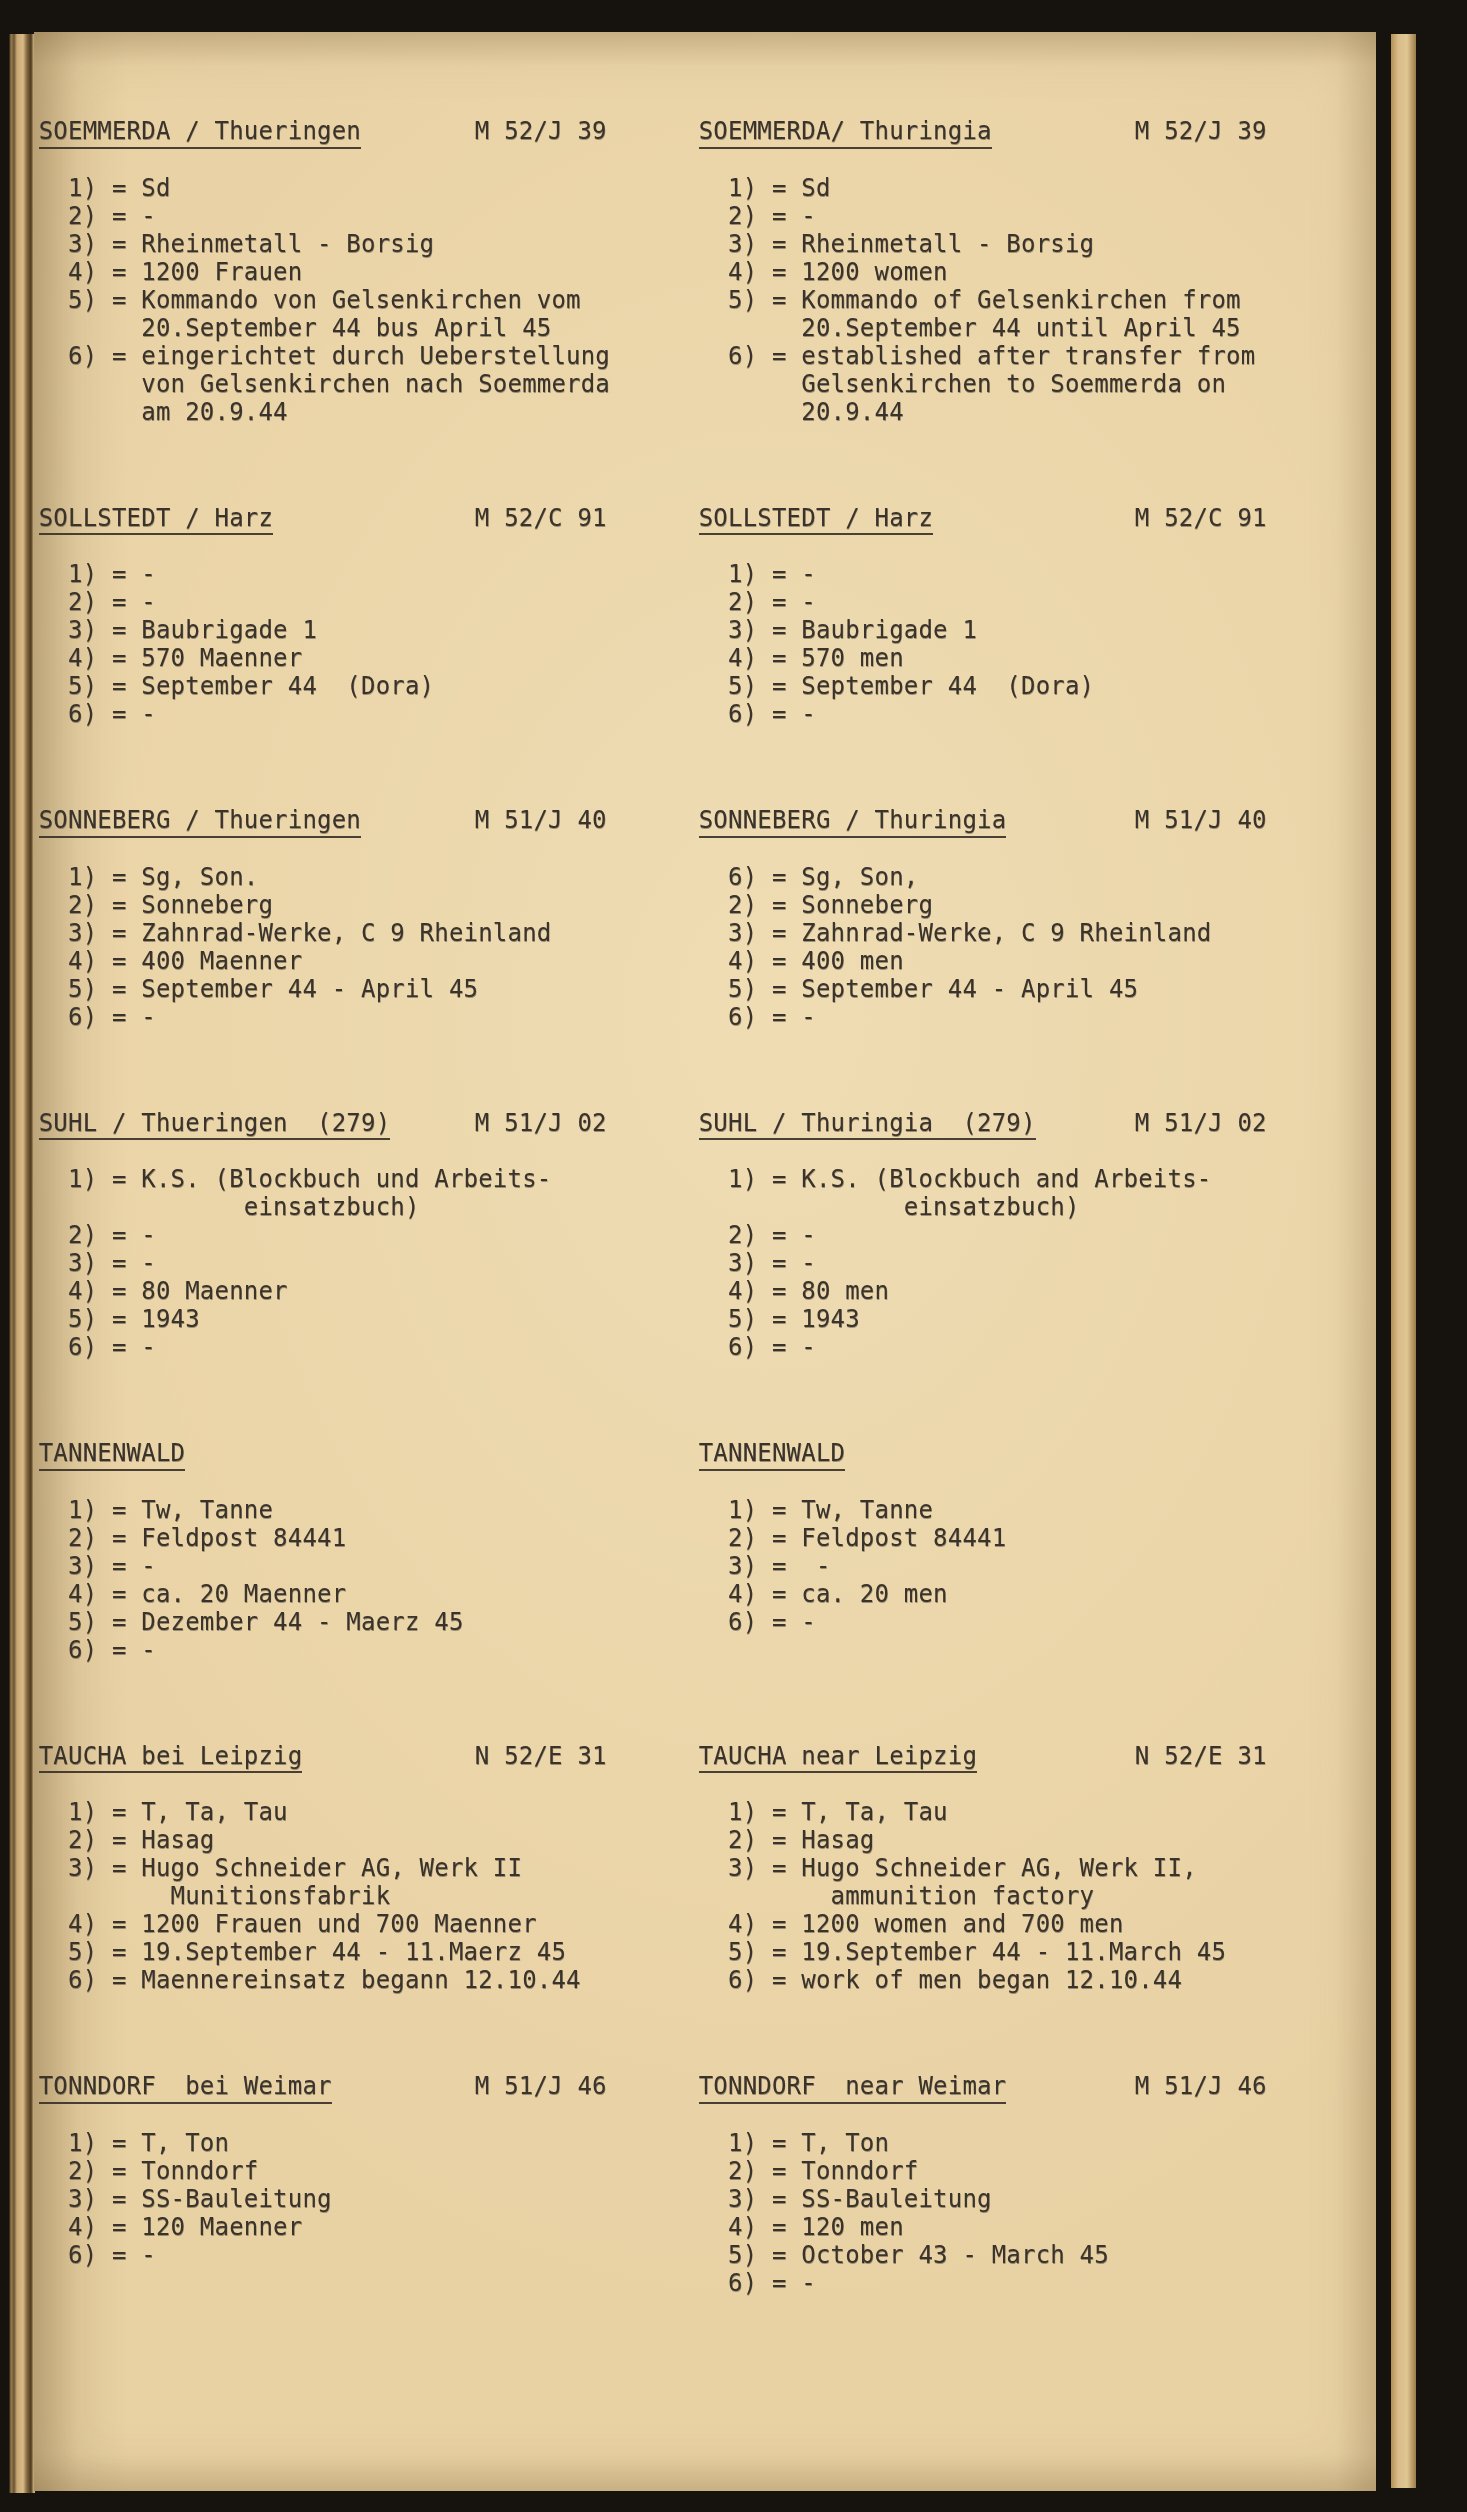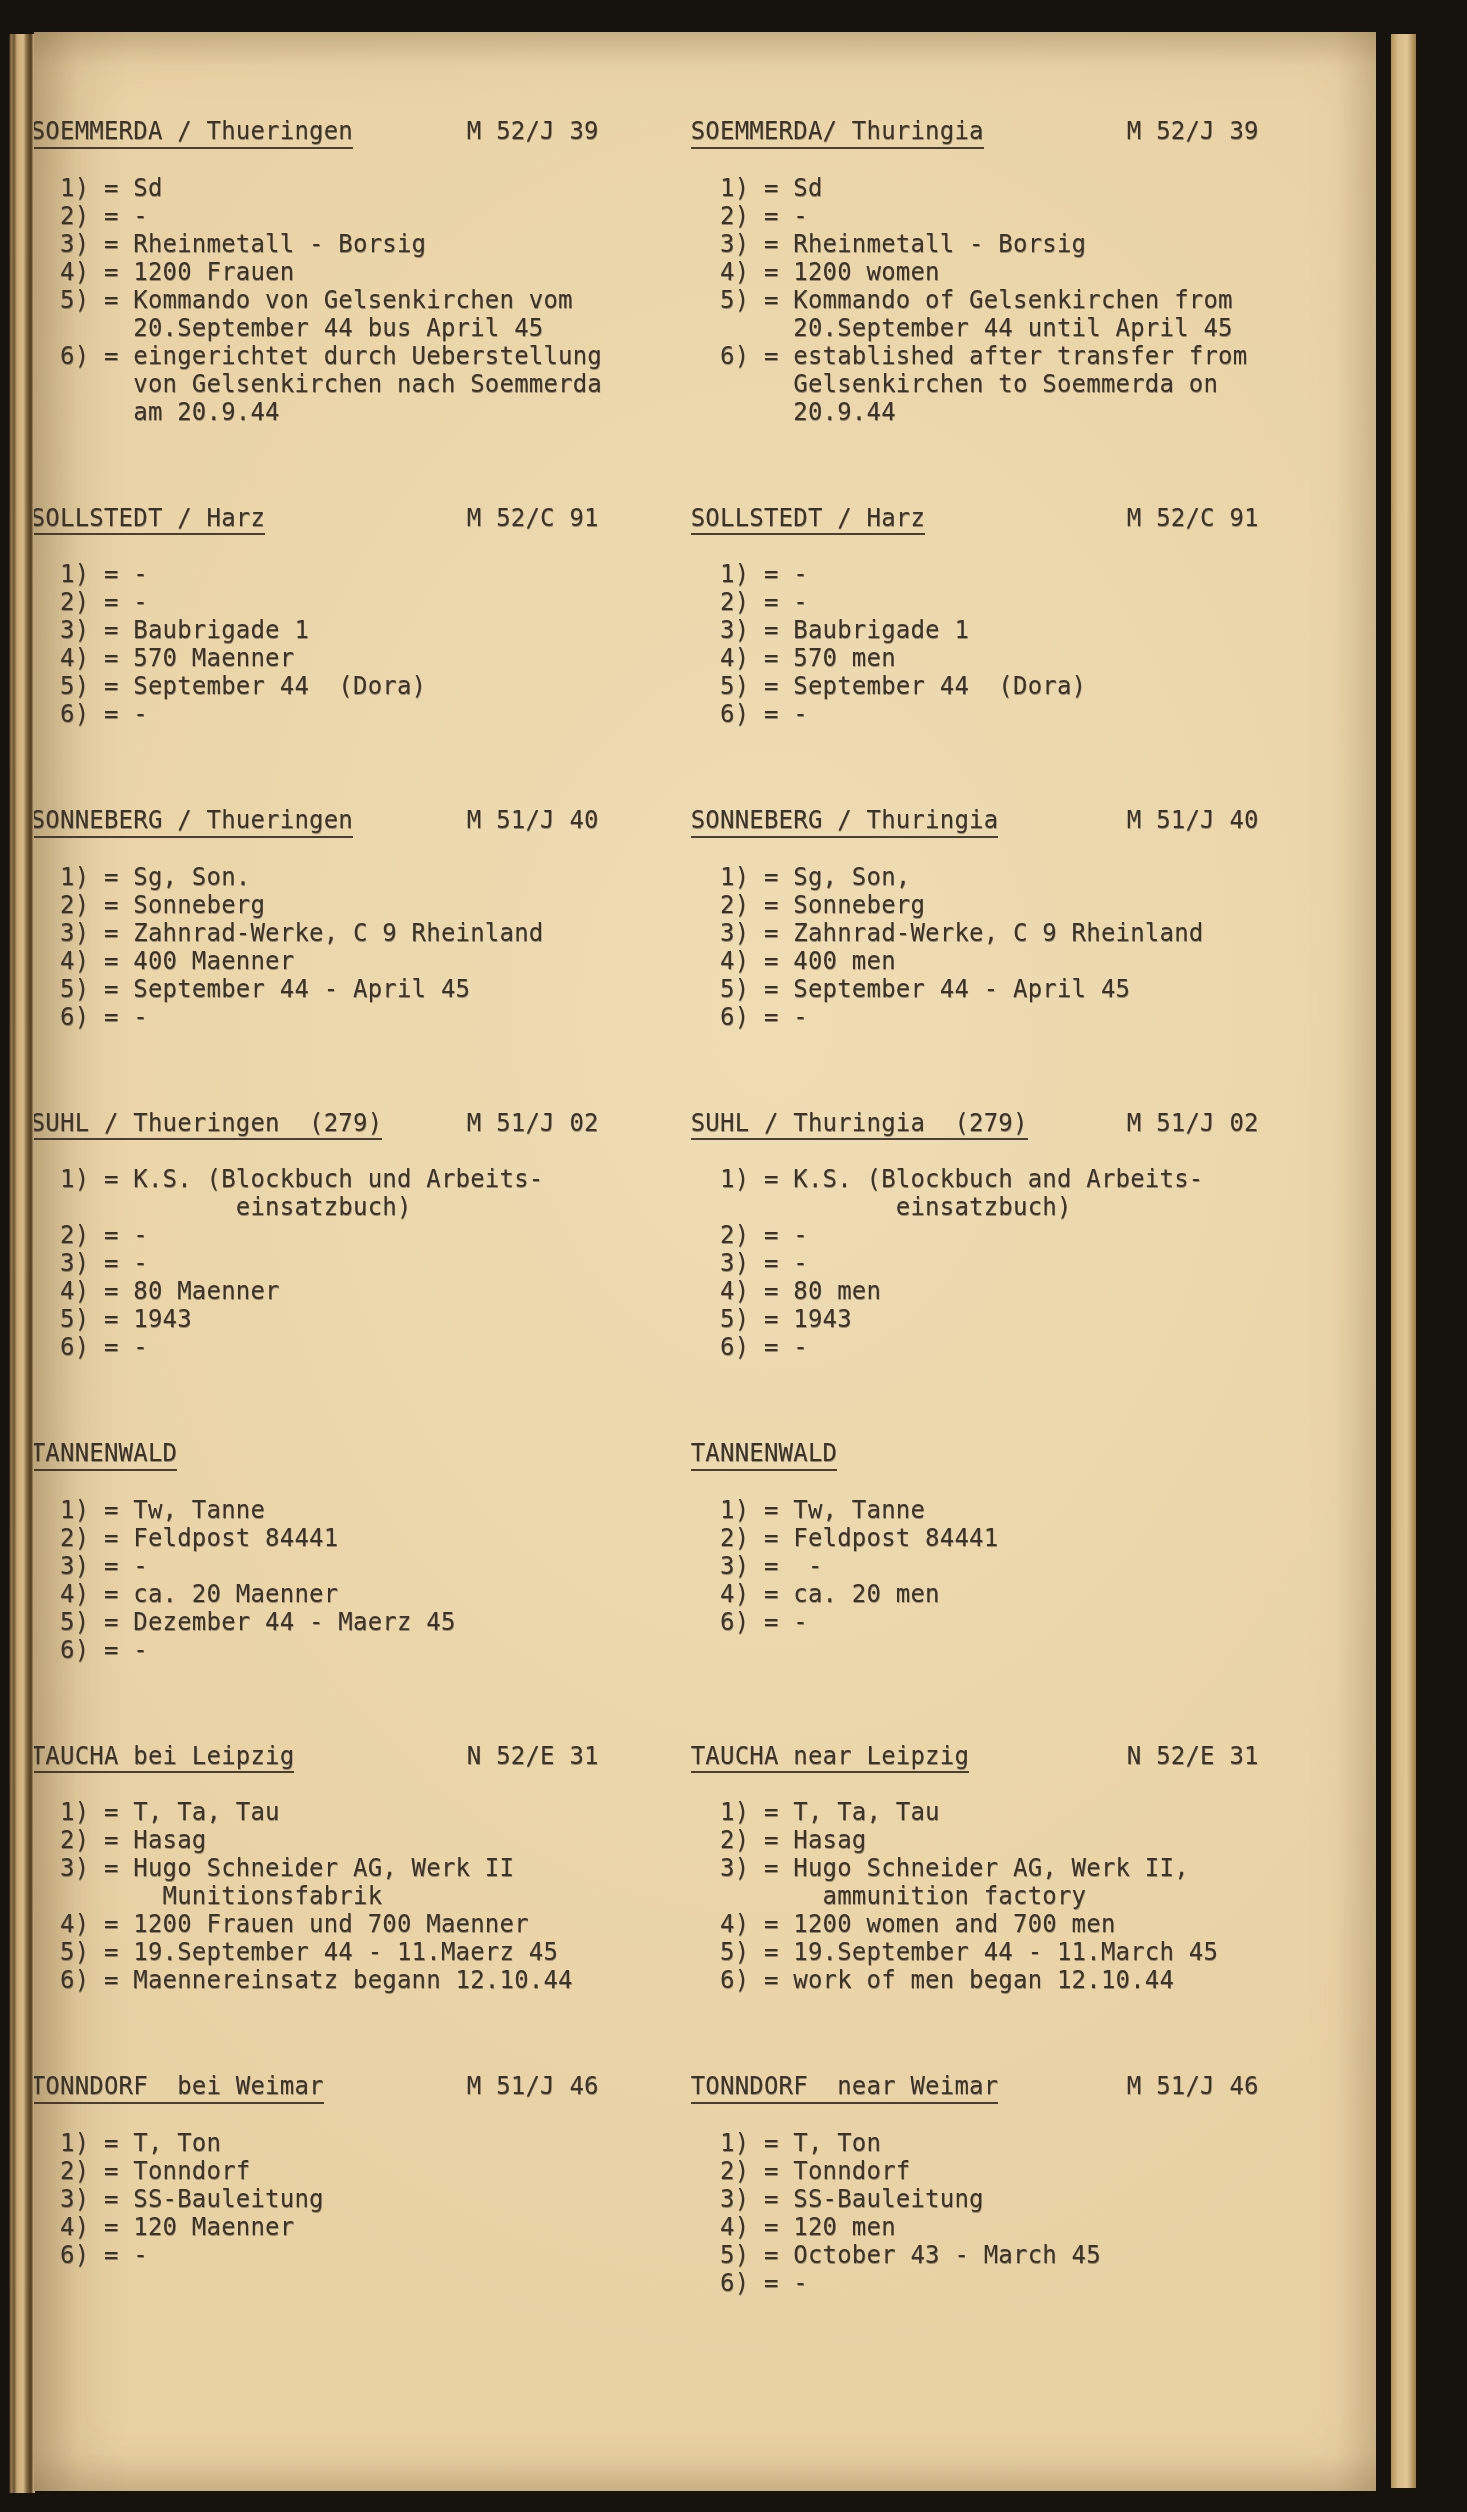--- a/index.html
+++ b/index.html
@@ -37,21 +37,21 @@
     box-shadow: inset 0 0 66px rgba(105,78,40,0.22);
     overflow:hidden;
   }
   
   .next-page{
     position:absolute;left:1391px;top:34px;width:25px;height:2454px;
     background:linear-gradient(90deg,#b3914f 0px,#d9bd8c 7.3px,#e0c693 16px,#9c7c48 25px);
   }
   .content{
     position:relative;
-    padding:85px 0 0 4px;
+    padding:85px 0 0 12px;
     color:var(--ink);
     font-size:24px;
     letter-spacing:0.2px;
     text-shadow:0.4px 0.5px 0.6px rgba(57,50,42,0.45);
   }
   .section-row{
     display:flex;
     margin-bottom:78px;
   }
   .cell{width:568px;flex:0 0 auto;}
@@ -163,21 +163,21 @@
             <div class="line">  5) = September 44 - April 45</div>
             <div class="line">  6) = -</div>
           </div>
     </div>
     <div class="cell cell-en">
       <div class="sec-header">
         <span class="sec-title">SONNEBERG / Thuringia</span>
         <span class="sec-ref">M 51/J 40</span>
       </div>
       <div class="lines">
-            <div class="line">  1) = Sg, Son,</div>
+            <div class="line">  6) = Sg, Son,</div>
             <div class="line">  2) = Sonneberg</div>
             <div class="line">  3) = Zahnrad-Werke, C 9 Rheinland</div>
             <div class="line">  4) = 400 men</div>
             <div class="line">  5) = September 44 - April 45</div>
             <div class="line">  6) = -</div>
           </div>
     </div>
   </div>
       <div class="section-row">
     <div class="cell cell-de">

